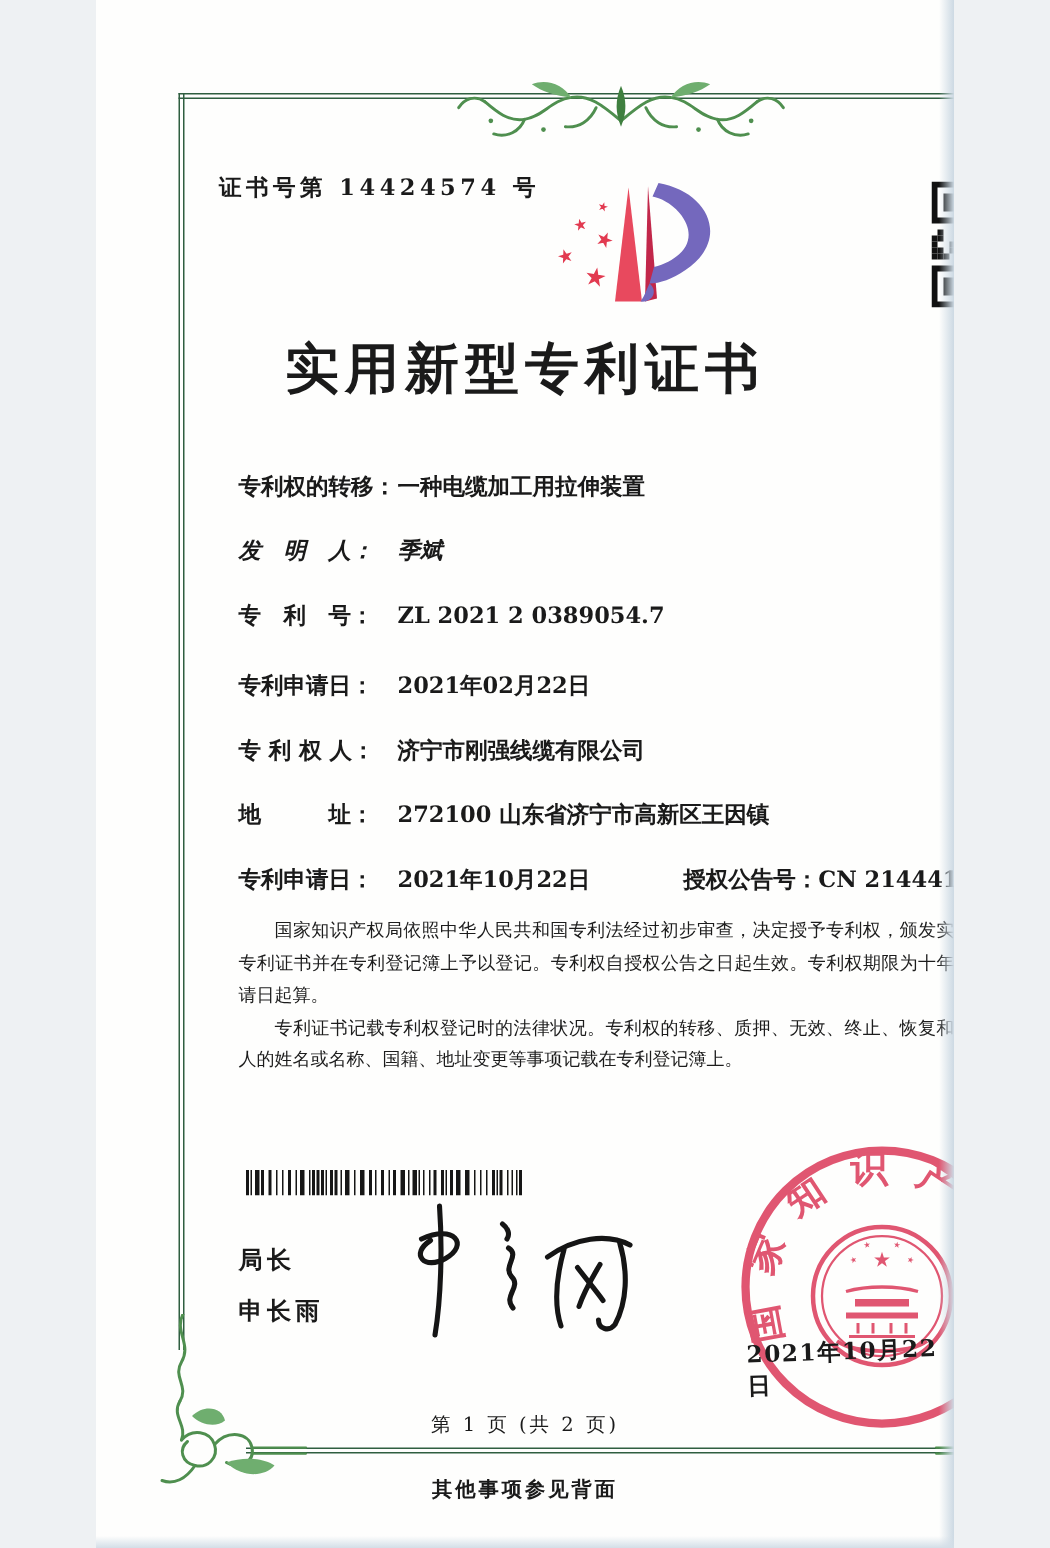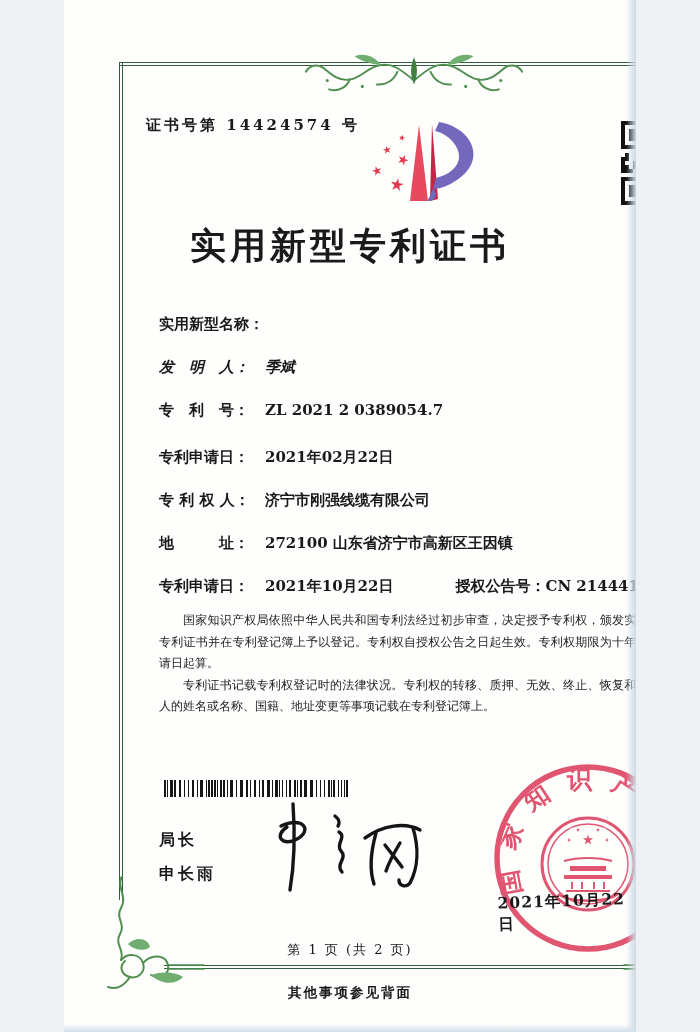--- a/index.html
+++ b/index.html
@@ -226,21 +226,22 @@
         <rect x="60" y="4" width="20" height="20" fill="#fff"></rect>
         <rect x="64" y="8" width="12" height="12" fill="#111"></rect>
         <rect x="0" y="56" width="28" height="28" fill="#111"></rect>
         <rect x="4" y="60" width="20" height="20" fill="#fff"></rect>
         <rect x="8" y="64" width="12" height="12" fill="#111"></rect>
       </svg></div>
 
   <div class="abs title">实用新型专利证书</div>
 
   <div class="abs field" style="top:315px;">
-    <span class="flabel">实用新型名称：</span>
+    <span class="flabel">专利权的转移：</span>
+    <span class="fvalue">一种电缆加工用拉伸装置</span>
   </div>
   <div class="abs field" style="top:358px;font-style:italic;">
     <span class="flabel">发　明　人：</span>
     <span class="fvalue">季斌</span>
   </div>
   <div class="abs field" style="top:401px;">
     <span class="flabel">专　利　号：</span>
     <span class="fvalue">ZL 2021 2 0389054.7</span>
   </div>
   <div class="abs field" style="top:448px;">

